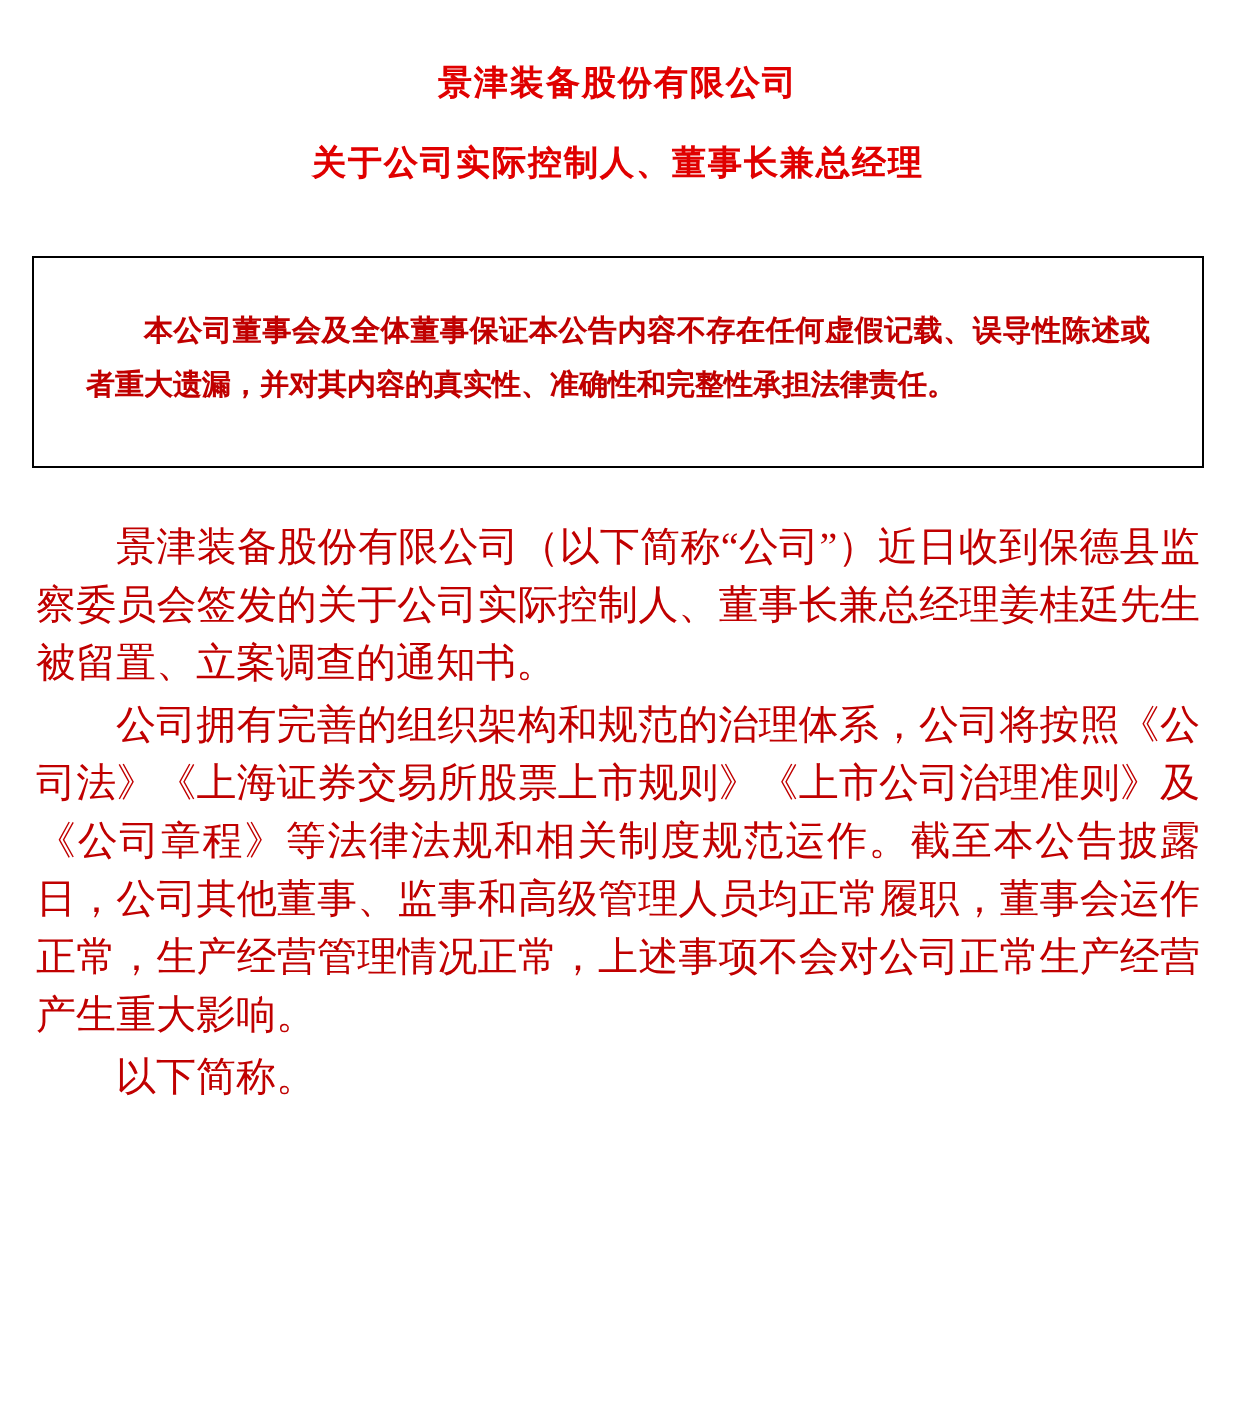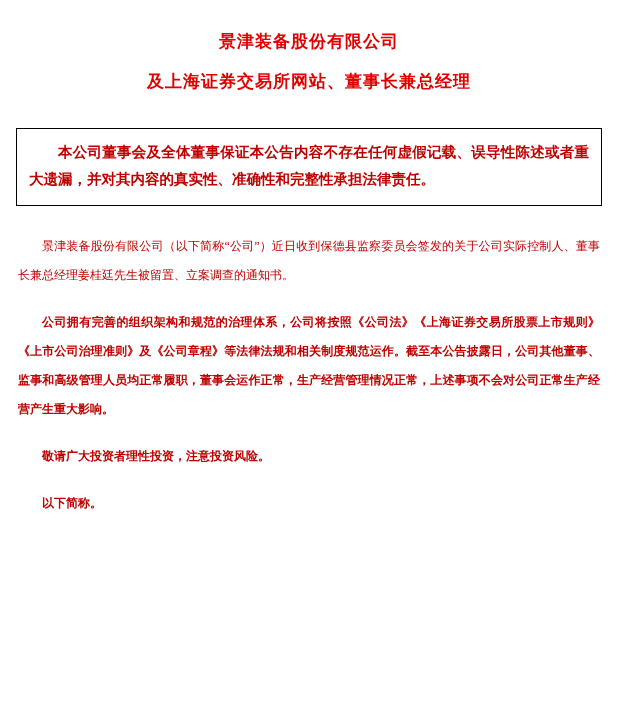--- a/index.html
+++ b/index.html
@@ -31,58 +31,56 @@
     line-height: 40px;
     letter-spacing: 1px;
   }
   .notice-box {
     box-sizing: border-box;
     border: 1px solid #000000;
     padding: 8px 10px 10px 10px;
     margin: 0 2px 20px 2px;
   }
   .notice-box p {
-    margin: 2px;
+    margin: 16px;
     color: #c00000;
     font-size: 14.5px;
     line-height: 27px;
     text-indent: 2em;
     text-align: justify;
     font-weight: bold;
   }
   .body-text {
     padding: 6px 4px 0 4px;
   }
   .body-text p {
     margin: 0;
     color: #c00000;
-    font-size: 12px;
+    font-size: 20px;
     line-height: 29px;
     text-indent: 2em;
     text-align: justify;
   }
   .body-text p.spaced {
-    margin-top: 18px;
-    font-weight: bold;
+    margin-top: 2px;
   }
 </style>
 </head>
 <body>
 
 <div class="page">
 
   <div class="title-block">
     <div class="title-line">景津装备股份有限公司</div>
-    <div class="title-line">及上海证券交易所网站、董事长兼总经理</div>
+    <div class="title-line">关于公司实际控制人、董事长兼总经理</div>
   </div>
 
   <div class="notice-box">
     <p>本公司董事会及全体董事保证本公告内容不存在任何虚假记载、误导性陈述或者重大遗漏，并对其内容的真实性、准确性和完整性承担法律责任。</p>
   </div>
 
   <div class="body-text">
     <p>景津装备股份有限公司（以下简称“公司”）近日收到保德县监察委员会签发的关于公司实际控制人、董事长兼总经理姜桂廷先生被留置、立案调查的通知书。</p>
     <p class="spaced">公司拥有完善的组织架构和规范的治理体系，公司将按照《公司法》《上海证券交易所股票上市规则》《上市公司治理准则》及《公司章程》等法律法规和相关制度规范运作。截至本公告披露日，公司其他董事、监事和高级管理人员均正常履职，董事会运作正常，生产经营管理情况正常，上述事项不会对公司正常生产经营产生重大影响。</p>
-    <p class="spaced">敬请广大投资者理性投资，注意投资风险。</p>
     <p class="spaced">以下简称。</p>
   </div>
 
 </div>
 
 </body></html>

